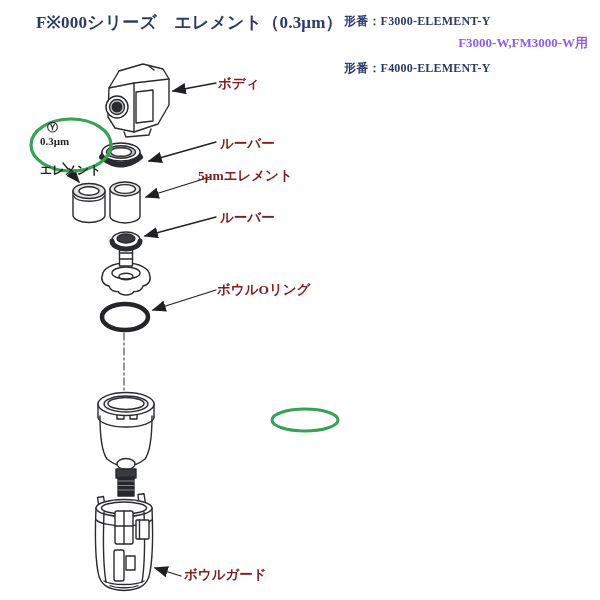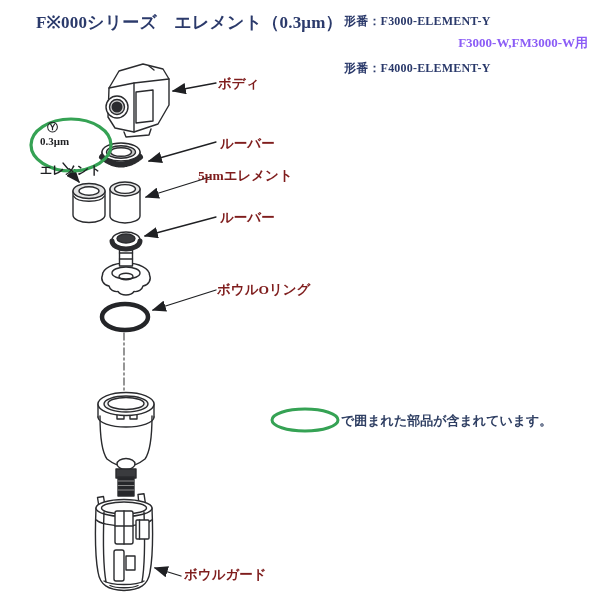--- a/index.html
+++ b/index.html
@@ -153,15 +153,14 @@
   <div class="abs part-label" style="left:220px;top:135px;">ルーバー</div>
   <div class="abs part-label" style="left:198px;top:167px;">5μmエレメント</div>
   <div class="abs part-label" style="left:220px;top:209px;">ルーバー</div>
   <div class="abs part-label" style="left:184px;top:566px;">ボウルガード</div>
   <div class="abs part-label" style="left:217px;top:281px;">ボウルOリング</div>
 
   <div class="abs hl hl-mark">Ⓨ</div>
   <div class="abs hl hl-1">0.3μm</div>
   <div class="abs hl hl-2">エレメント</div>
 
-  <div class="abs legend-note">で囲まれた部品が含まれています。</div>
 
 </div>
 
 </body></html>

